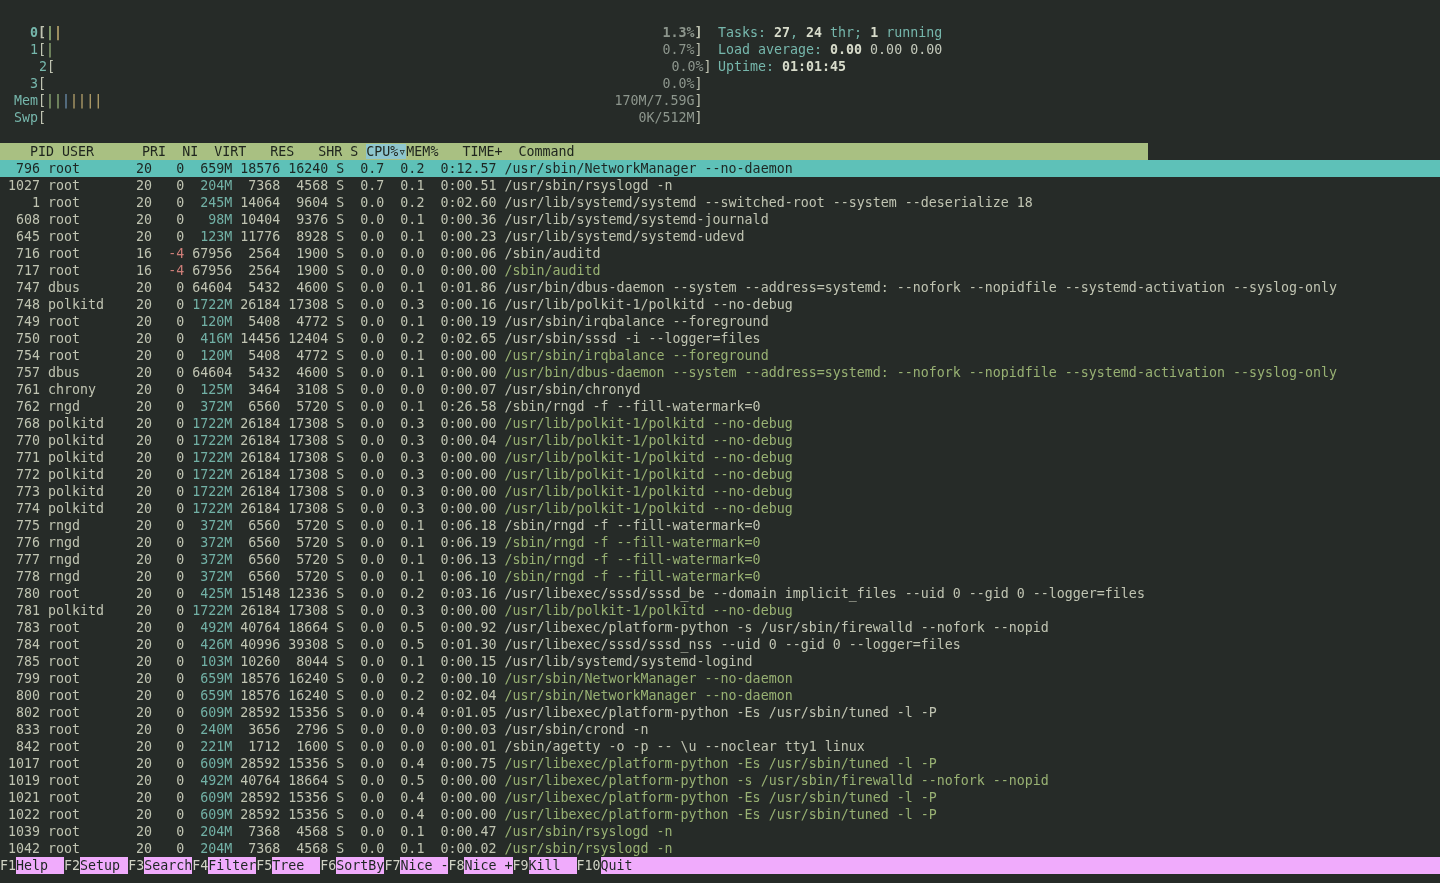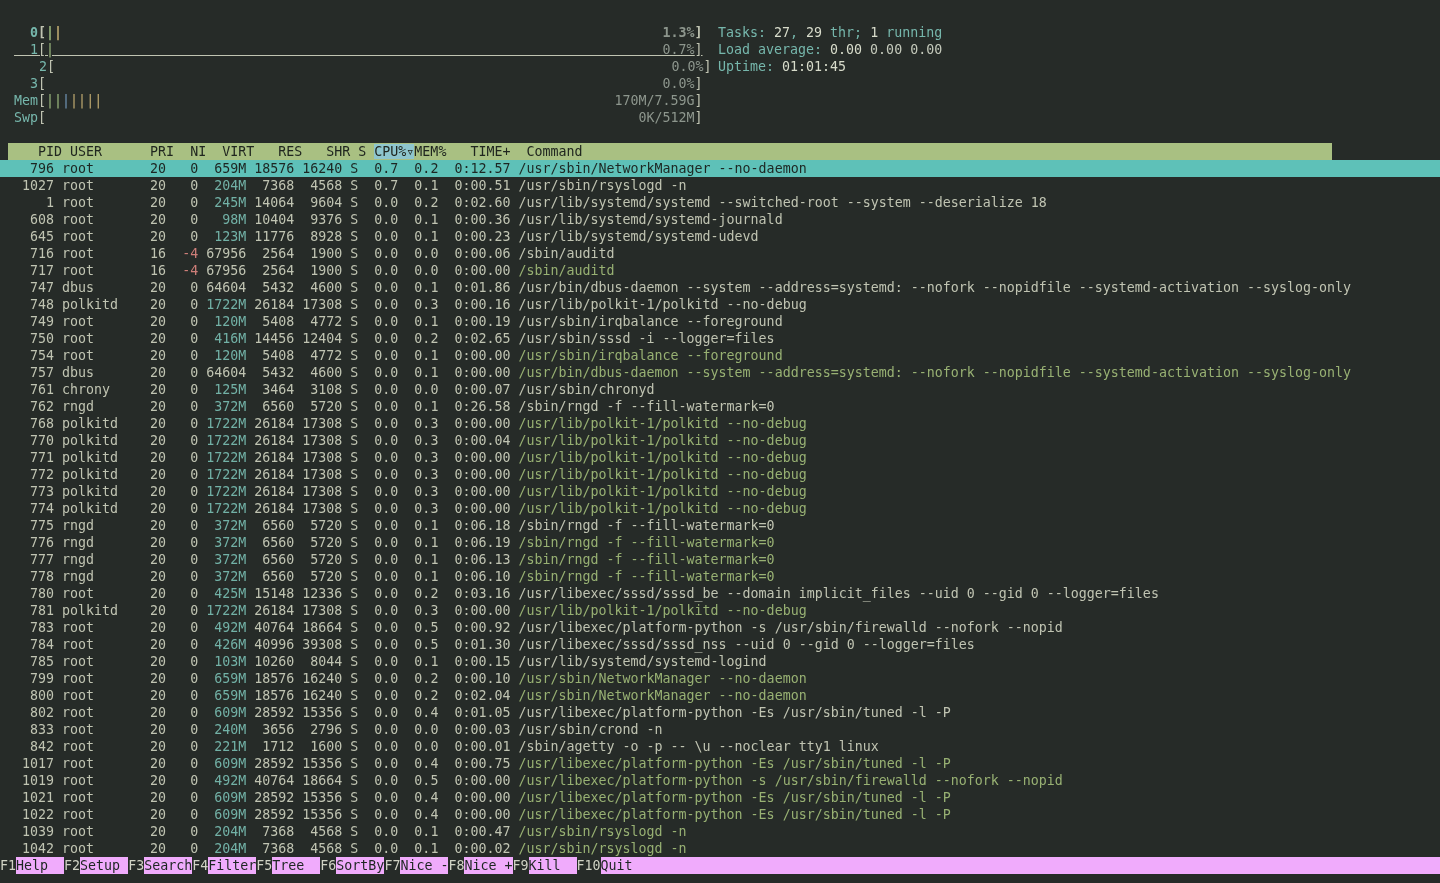--- a/index.html
+++ b/index.html
@@ -5,58 +5,58 @@
   html,body{margin:0;padding:0}
   body{
     width:1440px;height:883px;position:relative;overflow:hidden;
     background:#262b28;color:#c0c4b2;
     font-family:"DejaVu Sans Mono",monospace;font-size:13.3px;line-height:17px;
   }
   .abs{position:absolute;white-space:pre;height:17px}
   .c-fg{color:#c0c4b2}
   .c-dim{color:#8d968d}
   .c-label{color:#76b7ac}
-  .c-bold{color:#d8dccb;font-weight:normal}
+  .c-bold{color:#d8dccb;font-weight:bold}
   .c-fg2{color:#c4c9bb}
   .c-teal{color:#72b1a6}
   .c-green{color:#98b173}
   .c-red{color:#cd7e78}
   .bar-green{color:#9dbb7f}
   .bar-yellow{color:#c3ad72}
   .bar-blue{color:#7499bb}
   #table-header{
-    position:absolute;left:0;top:143px;width:1324px;height:17px;
-    background:#a9c082;color:#20261f;padding-left:14px;box-sizing:border-box;white-space:pre;margin-left:8px;
+    position:absolute;left:0;top:143px;width:1148px;height:17px;
+    background:#a9c082;color:#20261f;padding-left:14px;box-sizing:border-box;white-space:pre;
   }
   #table-header .sort{background:#8ec6ce;color:#20261f}
   #rows{position:absolute;top:160px;left:0;width:1440px}
-  .prow{height:17px;white-space:pre;padding-left:14px;width:1440px;box-sizing:border-box;overflow:hidden}
+  .prow{height:17px;white-space:pre;width:1440px;box-sizing:border-box;overflow:hidden}
   .prow.selected{background:#5ec1b8}
   .prow.selected span{color:#1d2622}
   #fbar{position:absolute;top:857px;left:0;width:1440px;height:17px;display:flex;white-space:pre}
   .fk{display:flex}
   .fk:last-child{flex:1}
   .fk:last-child .fk-label{flex:1}
   .fk-key{color:#d0d3c4}
   .fk-label{background:#f0abfc;color:#1d2622}
 </style>
 </head>
 <body>
 
 <div id="screen">
   <div id="meters">
       <div class="abs" style="left: 14px; top: 24px; font-weight: bold;"><span class="c-label">  0</span><span class="c-fg">[</span><span class="bar-green">|</span><span class="bar-yellow">|</span><span class="c-dim">                                                                           1.3%</span><span class="c-fg">]</span></div>
-      <div class="abs" style="left: 14px; top: 41px; text-decoration: underline;"><span class="c-label">  1</span><span class="c-fg">[</span><span class="bar-green">|</span><span class="c-dim">                                                                            0.7%</span><span class="c-fg">]</span></div>
+      <div class="abs" style="left: 14px; top: 41px;"><span class="c-label">  1</span><span class="c-fg">[</span><span class="bar-green">|</span><span class="c-dim">                                                                            0.7%</span><span class="c-fg">]</span></div>
       <div class="abs" style="left: 23px; top: 58px;"><span class="c-label">  2</span><span class="c-fg">[</span><span class="c-dim">                                                                             0.0%</span><span class="c-fg">]</span></div>
       <div class="abs" style="left: 14px; top: 75px;"><span class="c-label">  3</span><span class="c-fg">[</span><span class="c-dim">                                                                             0.0%</span><span class="c-fg">]</span></div>
       <div class="abs" style="left: 14px; top: 92px;"><span class="c-label">Mem</span><span class="c-fg">[</span><span class="bar-green">|</span><span class="bar-green">|</span><span class="bar-blue">|</span><span class="bar-yellow">|</span><span class="bar-yellow">|</span><span class="bar-yellow">|</span><span class="bar-yellow">|</span><span class="c-dim">                                                                170M/7.59G</span><span class="c-fg">]</span></div>
       <div class="abs" style="left: 14px; top: 109px;"><span class="c-label">Swp</span><span class="c-fg">[</span><span class="c-dim">                                                                          0K/512M</span><span class="c-fg">]</span></div>
     </div>
   <div id="info">
-      <div class="abs" style="left: 718px; top: 24px;"><span class="c-label">Tasks: </span><span class="c-bold">27</span><span class="c-label">, </span><span class="c-bold">29</span><span class="c-label"> thr; </span><span class="c-bold">1</span><span class="c-label"> running</span></div>
+      <div class="abs" style="left: 718px; top: 24px;"><span class="c-label">Tasks: </span><span class="c-bold">27</span><span class="c-label">, </span><span class="c-bold">24</span><span class="c-label"> thr; </span><span class="c-bold">1</span><span class="c-label"> running</span></div>
       <div class="abs" style="left: 718px; top: 41px;"><span class="c-label">Load average: </span><span class="c-bold">0.00 </span><span class="c-fg2">0.00 0.00</span></div>
       <div class="abs" style="left: 718px; top: 58px;"><span class="c-label">Uptime: </span><span class="c-bold">01:01:45</span></div>
     </div>
   <div id="table-header"><span>  PID </span><span>USER      </span><span>PRI </span><span> NI </span><span> VIRT </span><span>  RES </span><span>  SHR </span><span>S </span><span class="sort">CPU%▿</span><span>MEM% </span><span>  TIME+  </span><span>Command</span></div>
   <div id="rows">
       <div class="prow selected"><span class="c-fg">  796 </span><span class="c-fg">root      </span><span class="c-fg"> 20 </span><span class="c-fg">  0 </span><span class="c-teal"> 659M </span><span class="c-fg">18576 </span><span class="c-fg">16240 </span><span class="c-fg">S </span><span class="c-fg"> 0.7 </span><span class="c-fg"> 0.2 </span><span class="c-fg"> 0:12.57 </span><span class="c-fg">/usr/sbin/NetworkManager --no-daemon</span></div>
       <div class="prow"><span class="c-fg"> 1027 </span><span class="c-fg">root      </span><span class="c-fg"> 20 </span><span class="c-fg">  0 </span><span class="c-teal"> 204M </span><span class="c-fg"> 7368 </span><span class="c-fg"> 4568 </span><span class="c-fg">S </span><span class="c-fg"> 0.7 </span><span class="c-fg"> 0.1 </span><span class="c-fg"> 0:00.51 </span><span class="c-fg">/usr/sbin/rsyslogd -n</span></div>
       <div class="prow"><span class="c-fg">    1 </span><span class="c-fg">root      </span><span class="c-fg"> 20 </span><span class="c-fg">  0 </span><span class="c-teal"> 245M </span><span class="c-fg">14064 </span><span class="c-fg"> 9604 </span><span class="c-fg">S </span><span class="c-fg"> 0.0 </span><span class="c-fg"> 0.2 </span><span class="c-fg"> 0:02.60 </span><span class="c-fg">/usr/lib/systemd/systemd --switched-root --system --deserialize 18</span></div>
       <div class="prow"><span class="c-fg">  608 </span><span class="c-fg">root      </span><span class="c-fg"> 20 </span><span class="c-fg">  0 </span><span class="c-teal">  98M </span><span class="c-fg">10404 </span><span class="c-fg"> 9376 </span><span class="c-fg">S </span><span class="c-fg"> 0.0 </span><span class="c-fg"> 0.1 </span><span class="c-fg"> 0:00.36 </span><span class="c-fg">/usr/lib/systemd/systemd-journald</span></div>
       <div class="prow"><span class="c-fg">  645 </span><span class="c-fg">root      </span><span class="c-fg"> 20 </span><span class="c-fg">  0 </span><span class="c-teal"> 123M </span><span class="c-fg">11776 </span><span class="c-fg"> 8928 </span><span class="c-fg">S </span><span class="c-fg"> 0.0 </span><span class="c-fg"> 0.1 </span><span class="c-fg"> 0:00.23 </span><span class="c-fg">/usr/lib/systemd/systemd-udevd</span></div>

